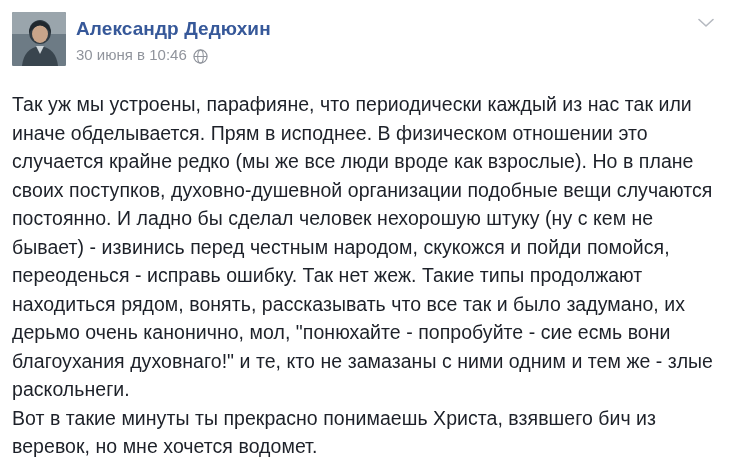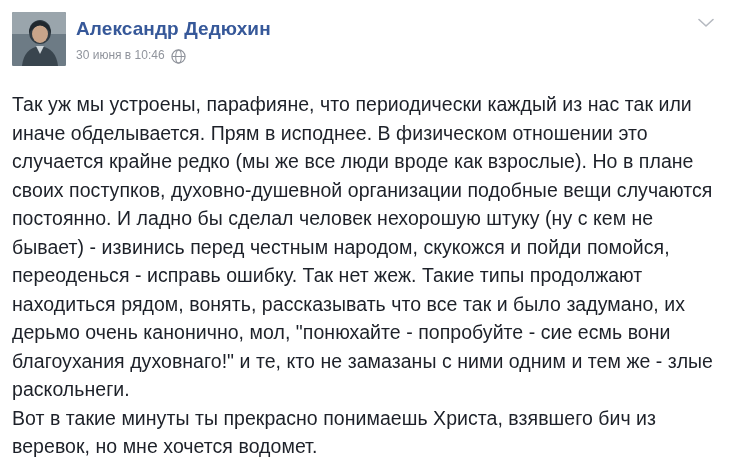--- a/index.html
+++ b/index.html
@@ -51,21 +51,21 @@
     line-height: 24px;
     letter-spacing: 0.1px;
     white-space: nowrap;
   }
   .meta-row {
     display: flex;
     align-items: center;
     margin-top: 6px;
   }
   .timestamp {
-    font-size: 12px;
+    font-size: 15px;
     color: #90949c;
     line-height: 16px;
   }
   .privacy-icon {
     margin-left: 6px;
     width: 15px;
     height: 15px;
     display: inline-block;
     position: relative;
     top: 1px;

